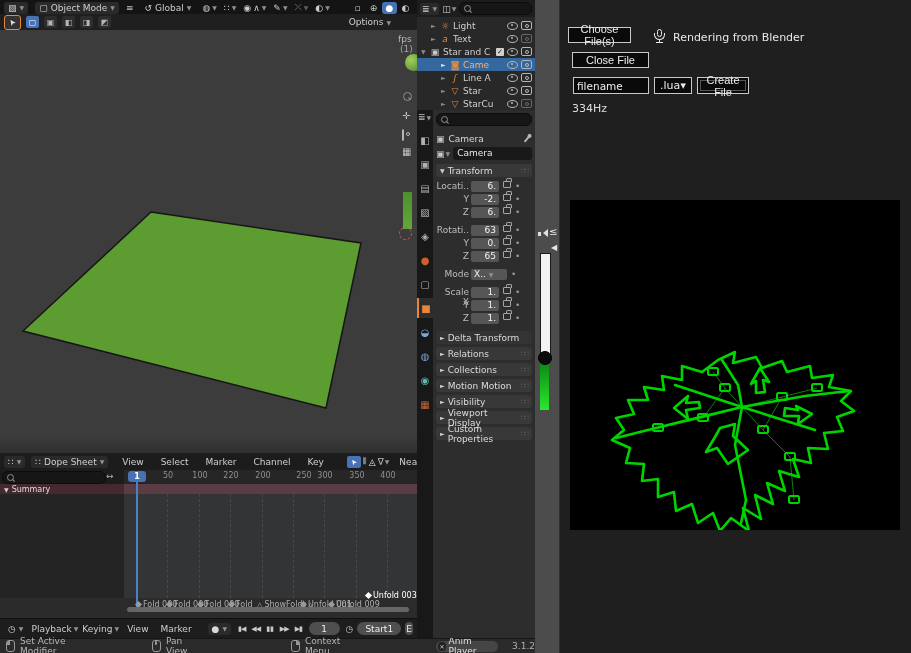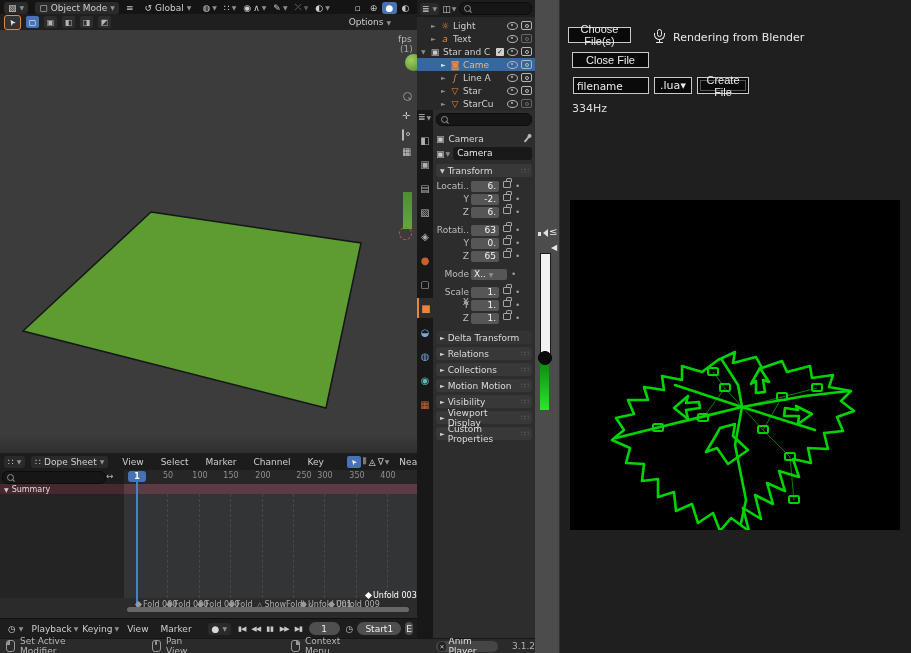--- a/index.html
+++ b/index.html
@@ -219,21 +219,21 @@
       <div class="searchbox ab" style="left:2px;top:1px;width:94px">
           <span class="mag"></span>
         </div>
       <span class="ab" style="left:106px;top:1px;color:#b0b0b0">↔</span>
     </div>
 
     <div class="ab" style="left:124px;top:0;width:293px;height:14px;background:#262626"></div>
     <span class="tick cur" style="left:128px">1</span>
     <span class="tick" style="left:157px">50</span>
     <span class="tick" style="left:189px">100</span>
-    <span class="tick" style="left:220px">150</span>
+    <span class="tick" style="left:220px">220</span>
     <span class="tick" style="left:252px">200</span>
     <span class="tick" style="left:293px">250</span>
     <span class="tick" style="left:314px">300</span>
     <span class="tick" style="left:346px">350</span>
     <span class="tick" style="left:377px">400</span>
 
     <div class="ab fx" style="left:0;top:14px;width:124px;height:10px;background:#46292e;padding-left:4px;box-sizing:border-box;gap:3px">
       <span style="font-size:6px;color:#cdcdcd">▼</span>
       <span style="font-size:8px;color:#dedede">Summary</span>
     </div>

